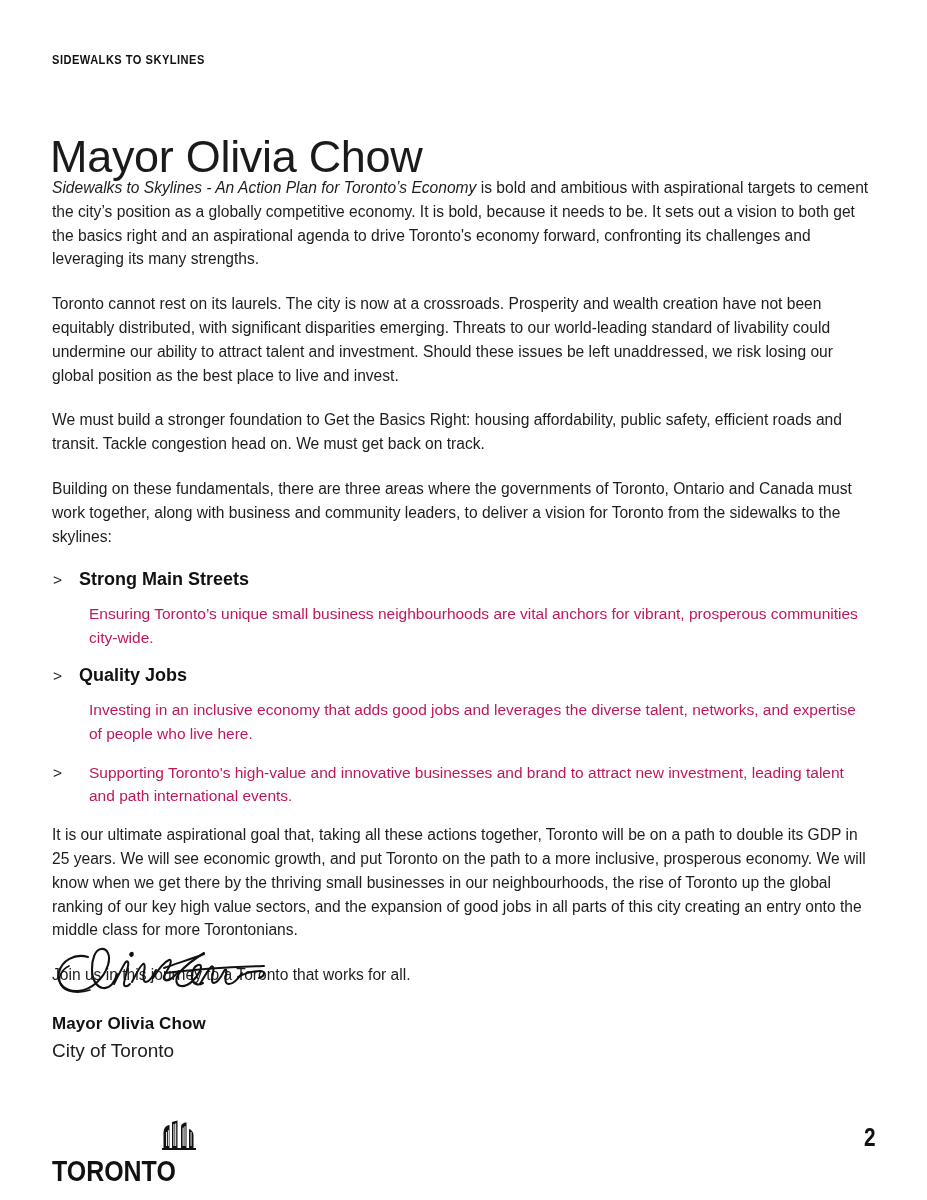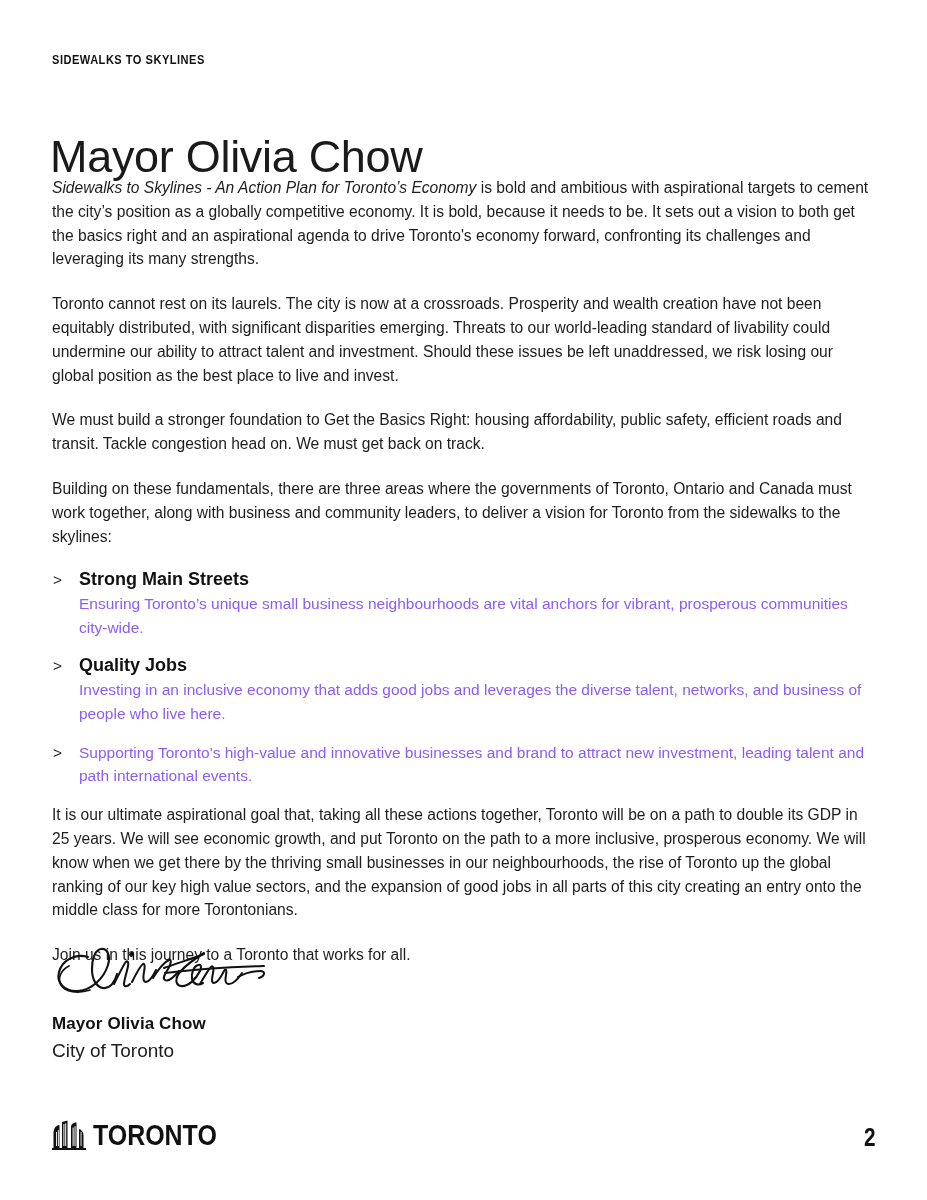--- a/index.html
+++ b/index.html
@@ -92,22 +92,22 @@
   .chev-heading {
     font-size: 18px;
     line-height: 23.5px;
     font-weight: bold;
     color: #111111;
     margin: 0;
   }
   .chev-desc {
     font-size: 15.5px;
     line-height: 23.8px;
-    color: #8b5cf6;
-    margin: 0;
+    color: #be185d;
+    margin: 10px;
   }
 
   .after-list {
     margin-top: 19px;
   }
 
   
   .sig-block {
     position: absolute;
     left: 52px;
@@ -141,20 +141,21 @@
     top: 1120px;
     height: 46px;
   }
   .toronto-logo {
     position: absolute;
     left: 0;
     top: 0;
     display: flex;
     align-items: flex-end;
     gap: 7px;
+    flex-direction: column;
   }
   .logo-mark {
     display: block;
     width: 34px;
     height: 30px;
   }
   .logo-word {
     font-family: "Liberation Sans Narrow", "Liberation Sans", sans-serif;
     font-weight: bold;
     font-size: 29px;
@@ -200,21 +201,21 @@
 
       <li class="chev-item">
         <span class="chev-marker">&gt;</span>
         <div class="chev-heading">Strong Main Streets</div>
         <div class="chev-desc">Ensuring Toronto’s unique small business neighbourhoods are vital anchors for vibrant, prosperous communities city-wide.</div>
       </li>
 
       <li class="chev-item">
         <span class="chev-marker">&gt;</span>
         <div class="chev-heading">Quality Jobs</div>
-        <div class="chev-desc">Investing in an inclusive economy that adds good jobs and leverages the diverse talent, networks, and business of people who live here.</div>
+        <div class="chev-desc">Investing in an inclusive economy that adds good jobs and leverages the diverse talent, networks, and expertise of people who live here.</div>
       </li>
 
       <li class="chev-item">
         <span class="chev-marker">&gt;</span>
         <div class="chev-desc">Supporting Toronto's high-value and innovative businesses and brand to attract new investment, leading talent and path international events.</div>
       </li>
 
     </ul>
 
     <p class="body-para after-list">It is our ultimate aspirational goal that, taking all these actions together, Toronto will be on a path to double its GDP in 25 years. We will see economic growth, and put Toronto on the path to a more inclusive, prosperous economy. We will know when we get there by the thriving small businesses in our neighbourhoods, the rise of Toronto up the global ranking of our key high value sectors, and the expansion of good jobs in all parts of this city creating an entry onto the middle class for more Torontonians.</p>

